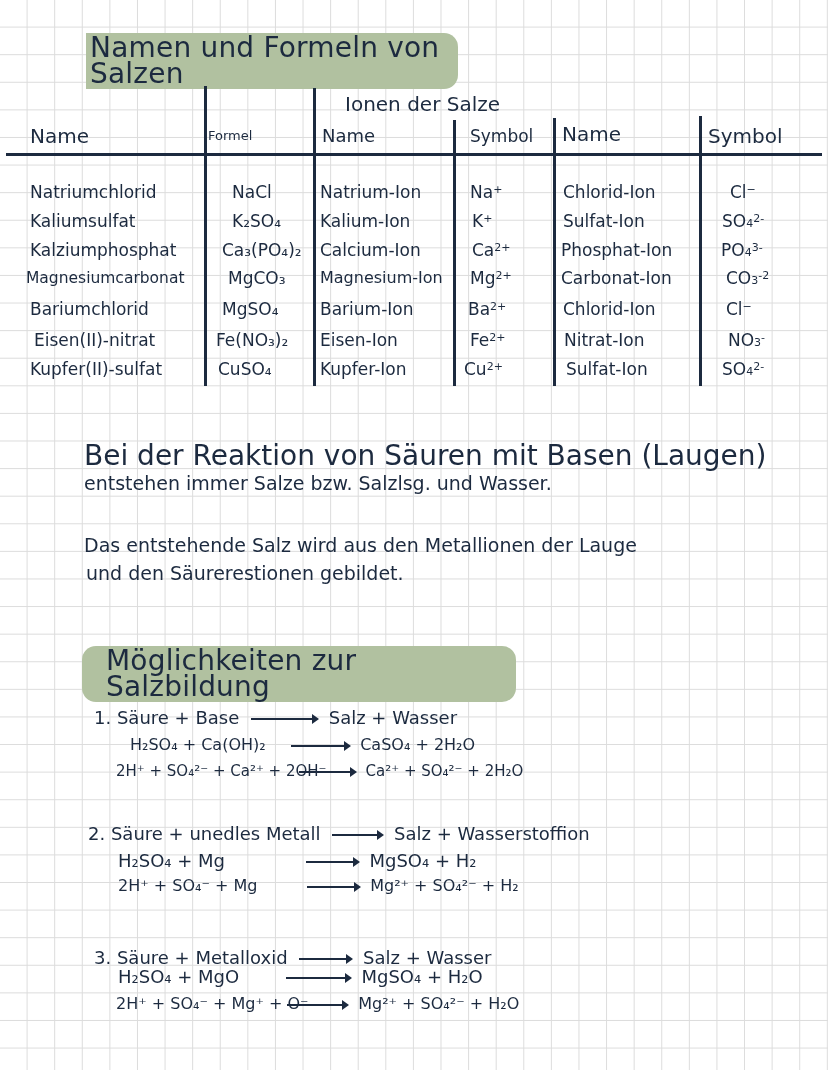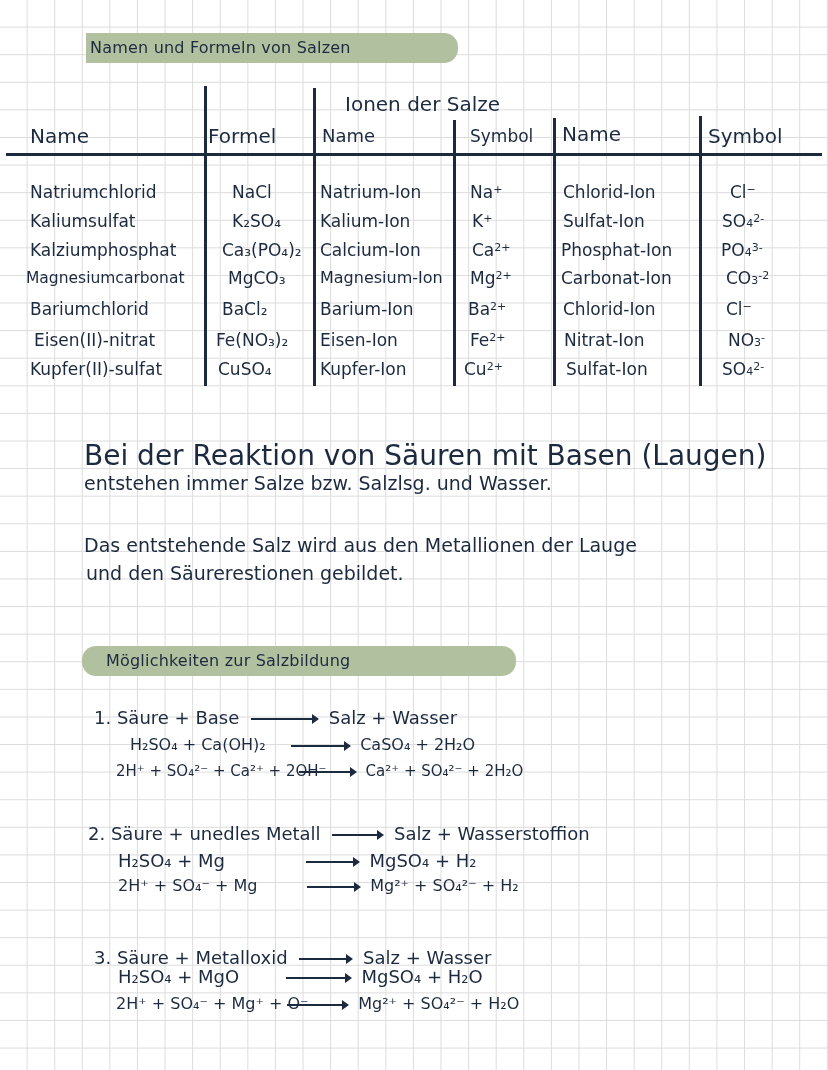--- a/index.html
+++ b/index.html
@@ -11,21 +11,21 @@
       linear-gradient(to bottom, #dcdcdc 1px, transparent 1px);
     background-size:27.6px 27.6px;
     background-position:-1px -1px;
     font-family:"DejaVu Sans", sans-serif;
     color:#1c2a3f;
   }
   .ink { color:#1c2a3f; font-family:"DejaVu Sans", sans-serif; }
 
   .heading {
     position:absolute; background:#b1c1a0; border-radius:0 14px 14px 0;
-    padding:2px 14px 2px 4px; font-size:16px; line-height:26px; letter-spacing:0.2px;
+    padding:2px 14px 2px 4px; font-size:28px; line-height:26px; letter-spacing:0.2px;
   }
   .heading.rounded { border-radius:14px; padding-left:10px; }
 
   
   .vline { position:absolute; width:3px; background:#1c2a3f; }
   .hline { position:absolute; height:3px; background:#1c2a3f; }
   .th { position:absolute; font-size:20px; line-height:24px; }
   .cell { position:absolute; font-size:17px; line-height:20px; white-space:nowrap; }
   sub, sup { font-size:11px; }
   sup { vertical-align:top; position:relative; top:-2px; }
@@ -48,21 +48,21 @@
 <body>
 
 <div class="heading ink" style="left:86px; top:33px; width:354px;">
   <span>Namen und Formeln von Salzen</span>
 </div>
 
 <div>
   <div class="th ink" style="left:345px; top:92px;">Ionen der Salze</div>
 
   <div class="th ink" style="left:30px; top:124px;">Name</div>
-  <div class="th ink" style="left:208px; top:124px; font-size:20px;">Formel</div>
+  <div class="th ink" style="left:208px; top:124px; font-size:13px;">Formel</div>
   <div class="th ink" style="left:322px; top:124px; font-size:18px;">Name</div>
   <div class="th ink" style="left:470px; top:124px; font-size:17px;">Symbol</div>
   <div class="th ink" style="left:562px; top:122px;">Name</div>
   <div class="th ink" style="left:708px; top:124px;">Symbol</div>
 
   <div class="hline" style="left:6px; top:153px; width:816px;"></div>
 
   <div class="vline" style="left:204px; top:86px; height:300px;"></div>
   <div class="vline" style="left:313px; top:88px; height:298px;"></div>
   <div class="vline" style="left:453px; top:120px; height:266px;"></div>
@@ -100,21 +100,21 @@
     <div class="cell ink" style="left:26px; top:268px; font-size:15.5px;">Magnesiumcarbonat</div>
     <div class="cell ink" style="left:228px; top:268px;">MgCO₃</div>
     <div class="cell ink" style="left:320px; top:268px; font-size:16px;">Magnesium-Ion</div>
     <div class="cell ink" style="left:470px; top:268px;"><span>Mg</span><sup>2+</sup></div>
     <div class="cell ink" style="left:561px; top:268px;">Carbonat-Ion</div>
     <div class="cell ink" style="left:726px; top:268px;"><span>CO</span><sub>3</sub><sup>-2</sup></div>
   </div>
 
   <div>
     <div class="cell ink" style="left:30px; top:299px;">Bariumchlorid</div>
-    <div class="cell ink" style="left:222px; top:299px;">BaCl₂</div>
+    <div class="cell ink" style="left:222px; top:299px;">MgSO₄</div>
     <div class="cell ink" style="left:320px; top:299px;">Barium-Ion</div>
     <div class="cell ink" style="left:468px; top:299px;"><span>Ba</span><sup>2+</sup></div>
     <div class="cell ink" style="left:563px; top:299px;">Chlorid-Ion</div>
     <div class="cell ink" style="left:726px; top:299px;"><span>Cl</span><sub></sub><sup>−</sup></div>
   </div>
 
   <div>
     <div class="cell ink" style="left:34px; top:330px;">Eisen(II)-nitrat</div>
     <div class="cell ink" style="left:216px; top:330px;">Fe(NO₃)₂</div>
     <div class="cell ink" style="left:320px; top:330px;">Eisen-Ion</div>

